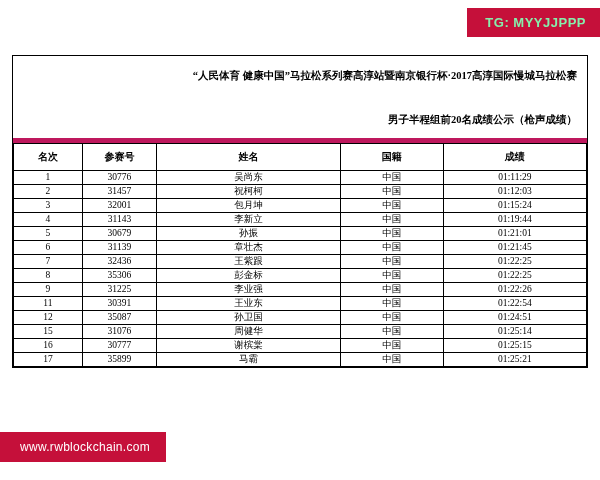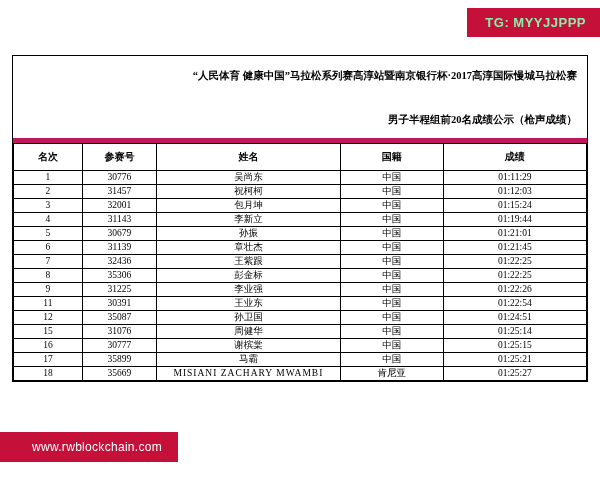--- a/index.html
+++ b/index.html
@@ -30,21 +30,21 @@
   }
 
   
   .urlbar {
     position: absolute;
     left: 0;
     bottom: 18px;
     background: #c5103a;
     color: #ffffff;
     font-size: 12px;
-    padding: 9px 16px 9px 32px;
+    padding: 9px 16px 9px 20px;
     line-height: 1;
     letter-spacing: 0.3px;
   }
 
   .doc {
     position: absolute;
     left: 12px;
     top: 55px;
     width: 576px;
     border: 1px solid #000;
@@ -226,24 +226,17 @@
           <td>中国</td>
           <td>01:25:15</td>
         </tr>
         <tr>
           <td>17</td>
           <td>35899</td>
           <td>马霸</td>
           <td>中国</td>
           <td>01:25:21</td>
         </tr>
-        <tr>
-          <td>18</td>
-          <td>35669</td>
-          <td class="name-latin">MISIANI ZACHARY MWAMBI</td>
-          <td>肯尼亚</td>
-          <td>01:25:27</td>
-        </tr>
       </tbody>
   </table>
 </div>
 
 <div class="urlbar">www.rwblockchain.com</div>
 
 </body></html>

